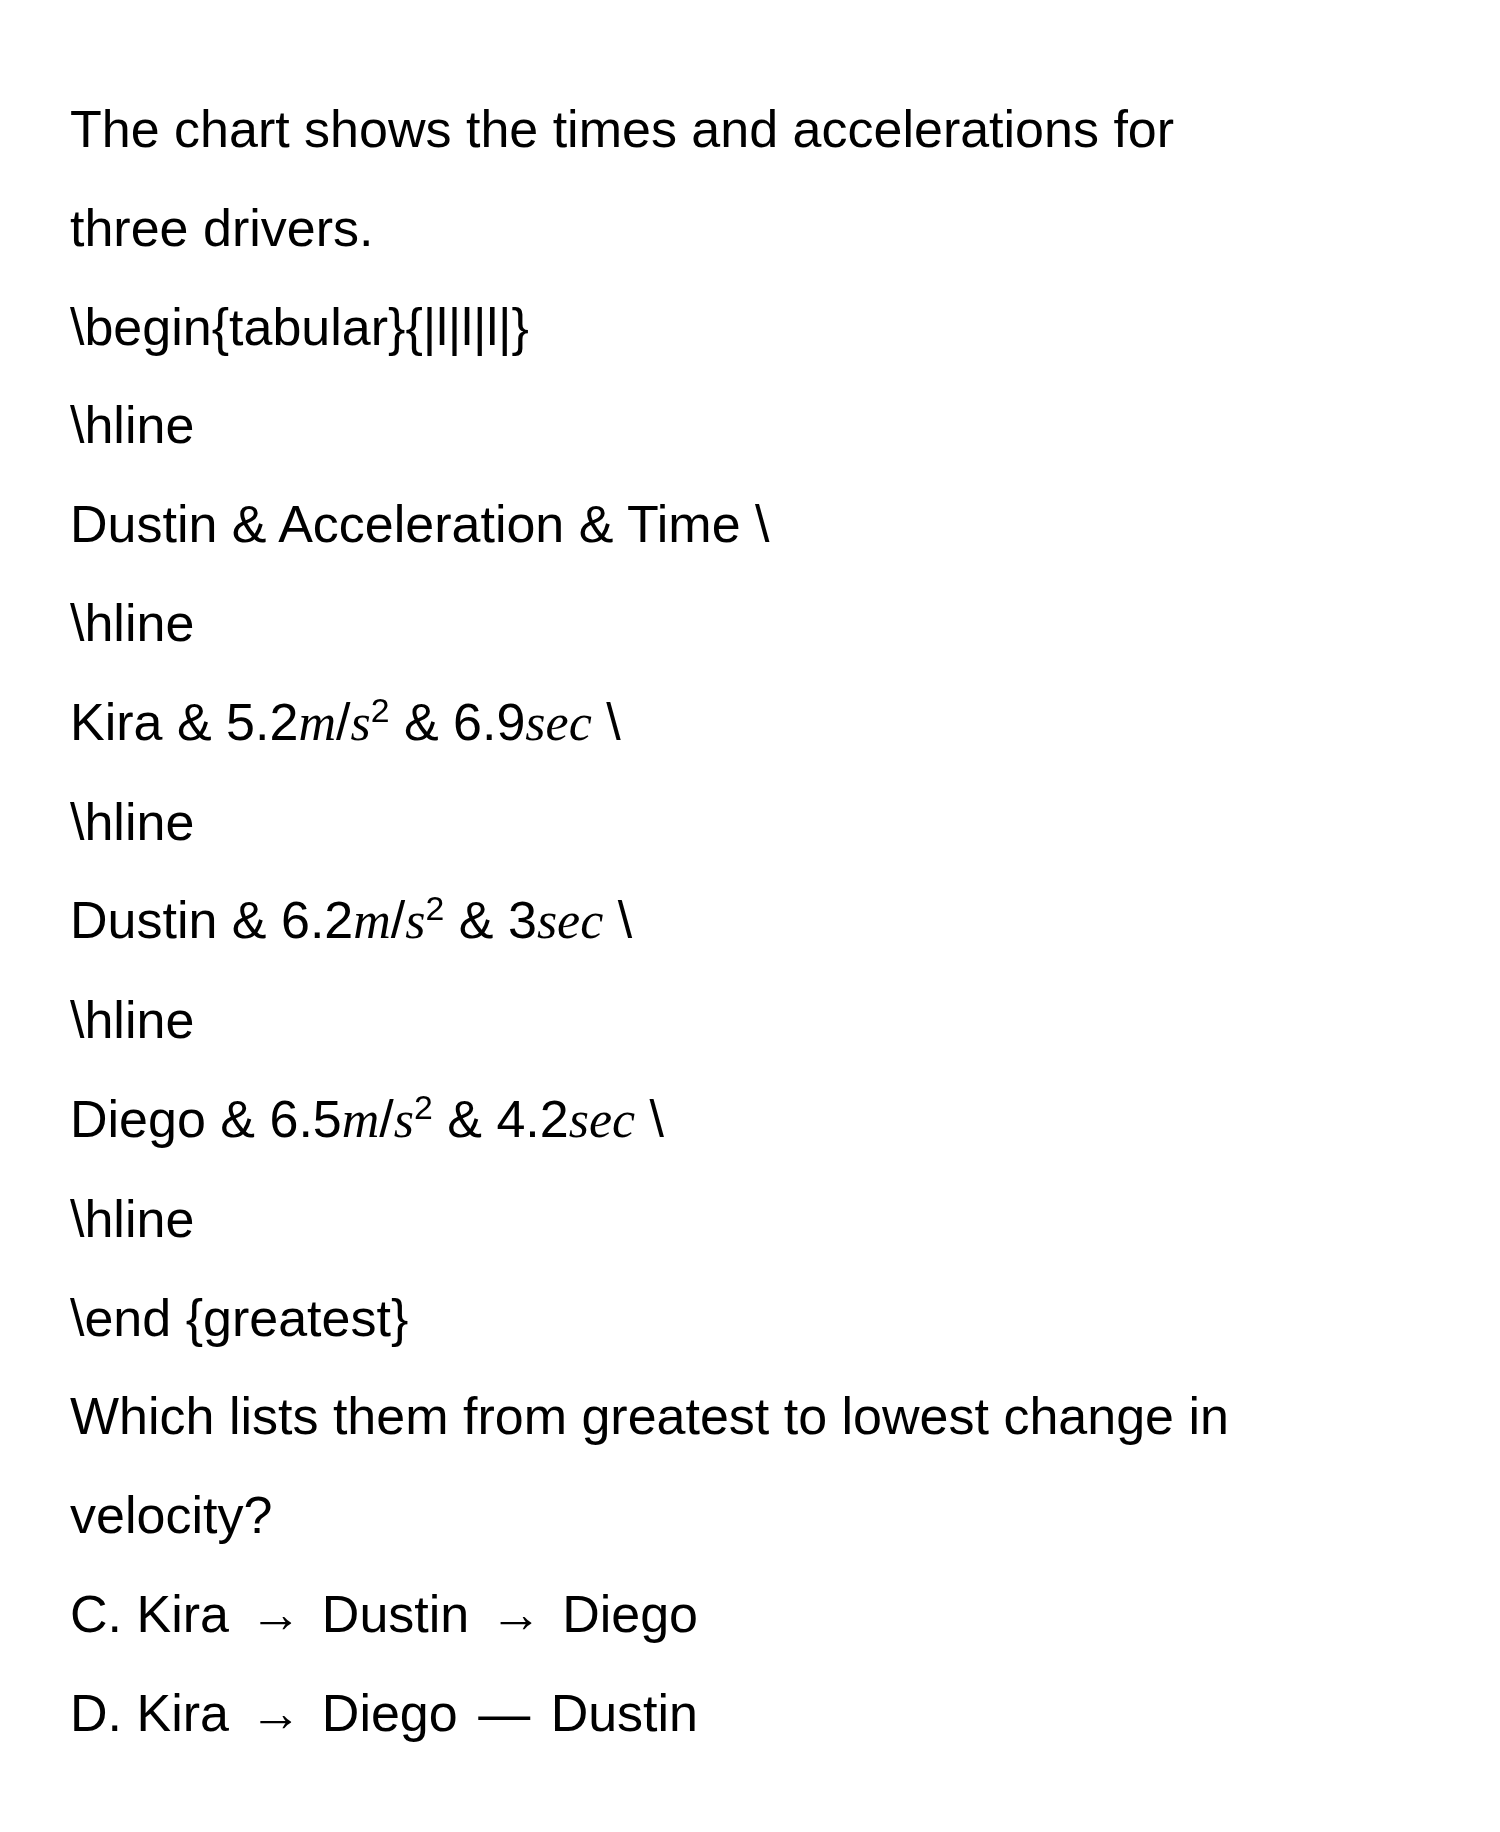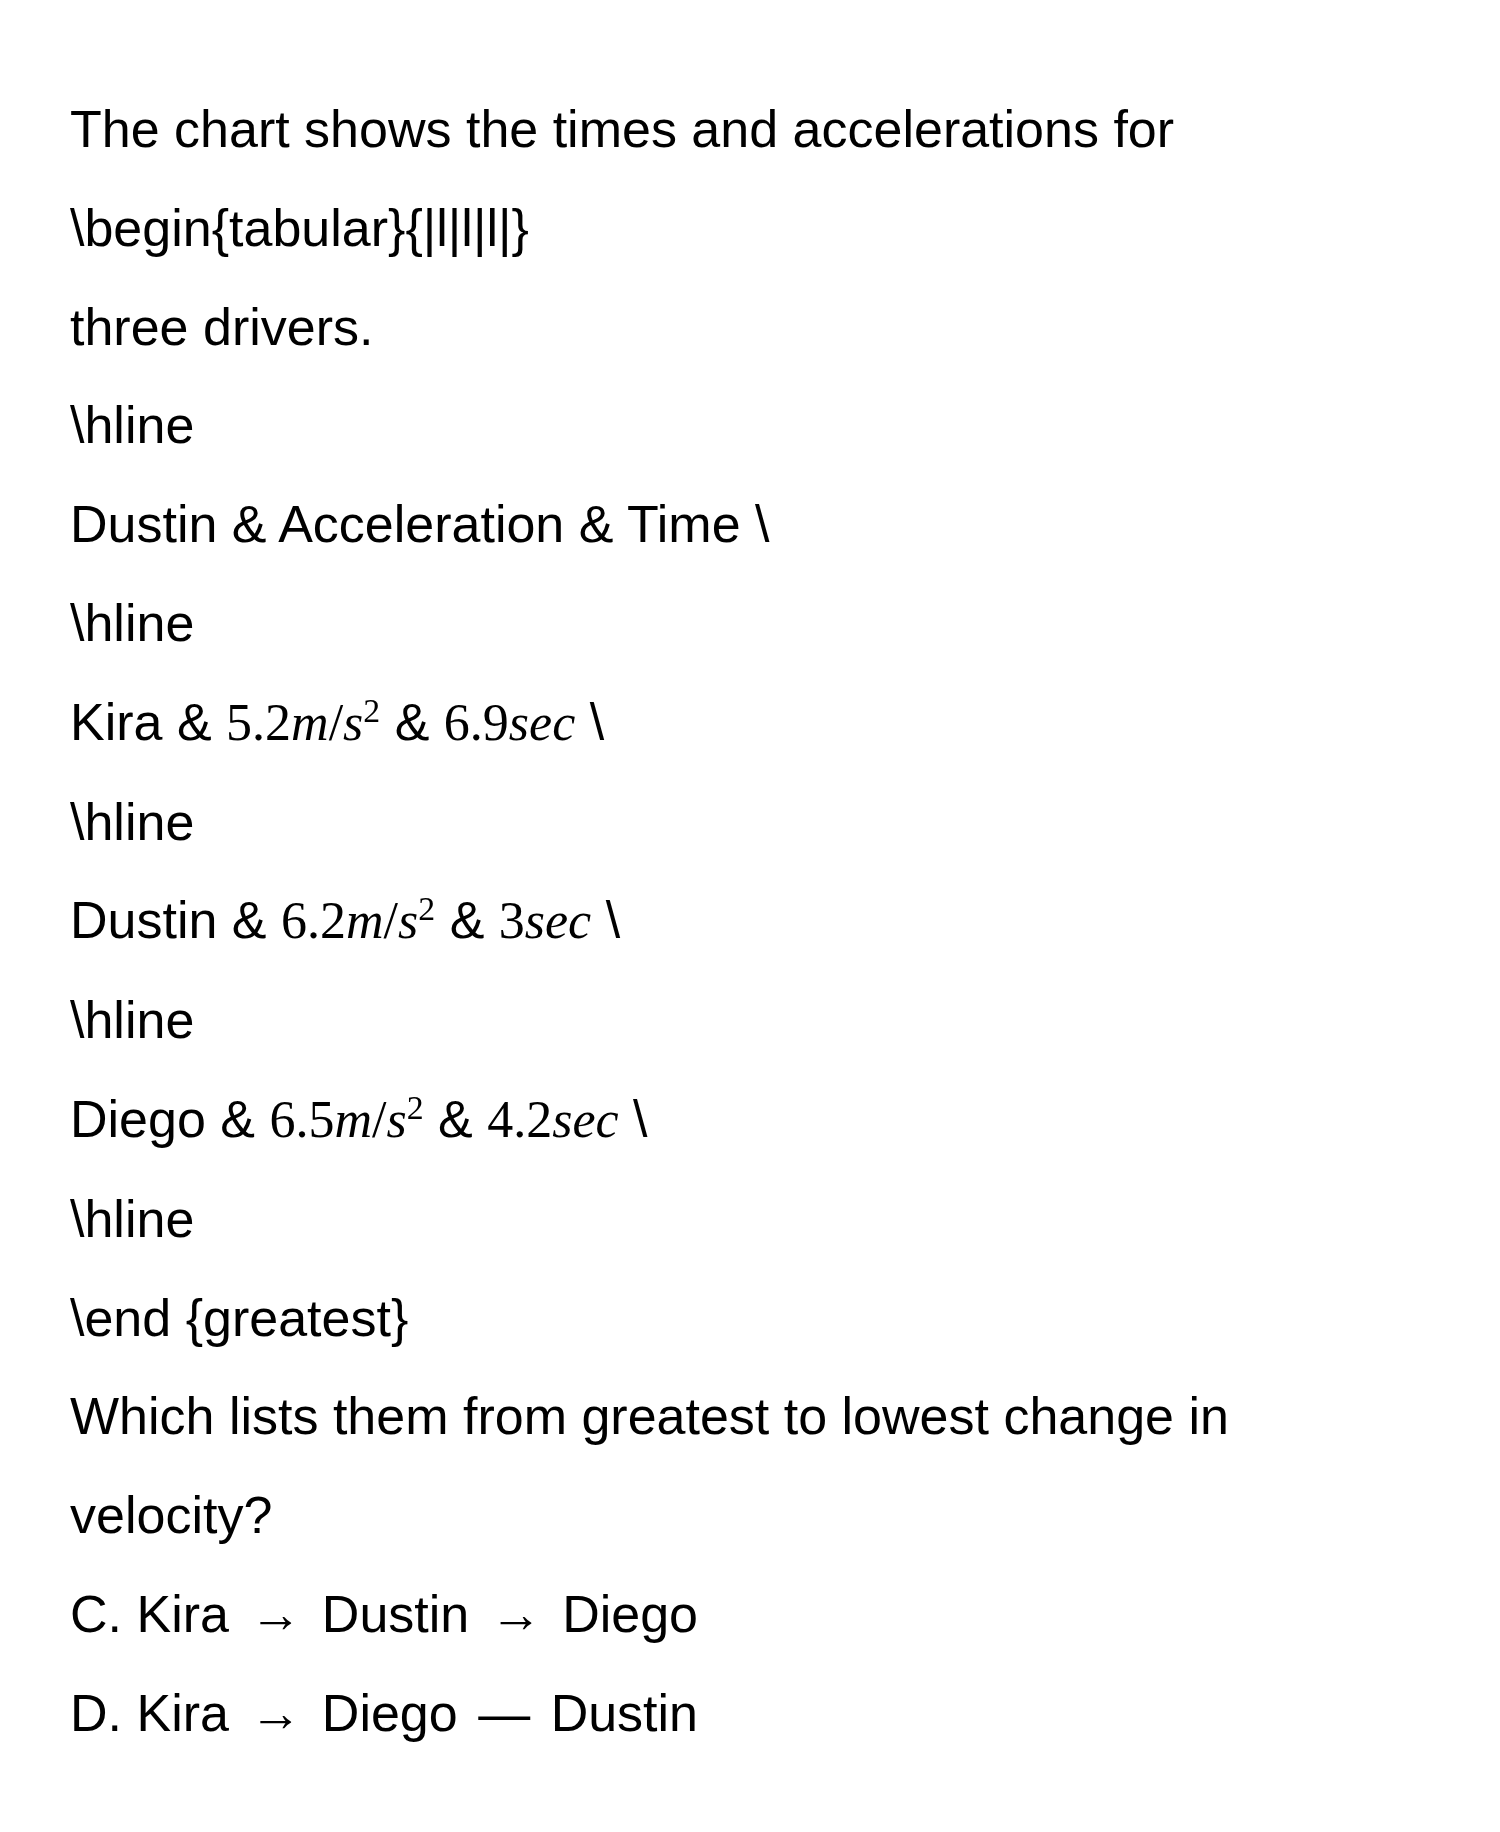--- a/index.html
+++ b/index.html
@@ -21,21 +21,21 @@
       max-width: 1200px;
     }
     .line {
       display: block;
     }
     .mathvar {
       font-family: "Times New Roman", Times, serif;
       font-style: italic;
     }
     .mathnum {
-      font-family: Liberation Serif, serif;
+      font-family: Liberation Sans, sans-serif;
       font-style: normal;
     }
     sup {
       font-size: 0.65em;
       vertical-align: super;
       line-height: 0;
     }
     .arrow {
       display: inline-block;
       margin: 0 6px;
@@ -44,23 +44,23 @@
       display: inline-block;
       margin: 0 6px;
     }
   </style>
 </head>
 <body>
 
 <div class="content">
 
   <span class="line">The chart shows the times and accelerations for</span>
+  <span class="line">three drivers.</span>
+
   <span class="line">\begin{tabular}{|l|l|l|}</span>
-
-  <span class="line">three drivers.</span>
   <span class="line">\hline</span>
 
   <span class="line">
     <span>Dustin</span>
     <span>&amp;</span>
     <span>Acceleration</span>
     <span>&amp;</span>
     <span>Time</span>
     <span>\</span>
   </span>

